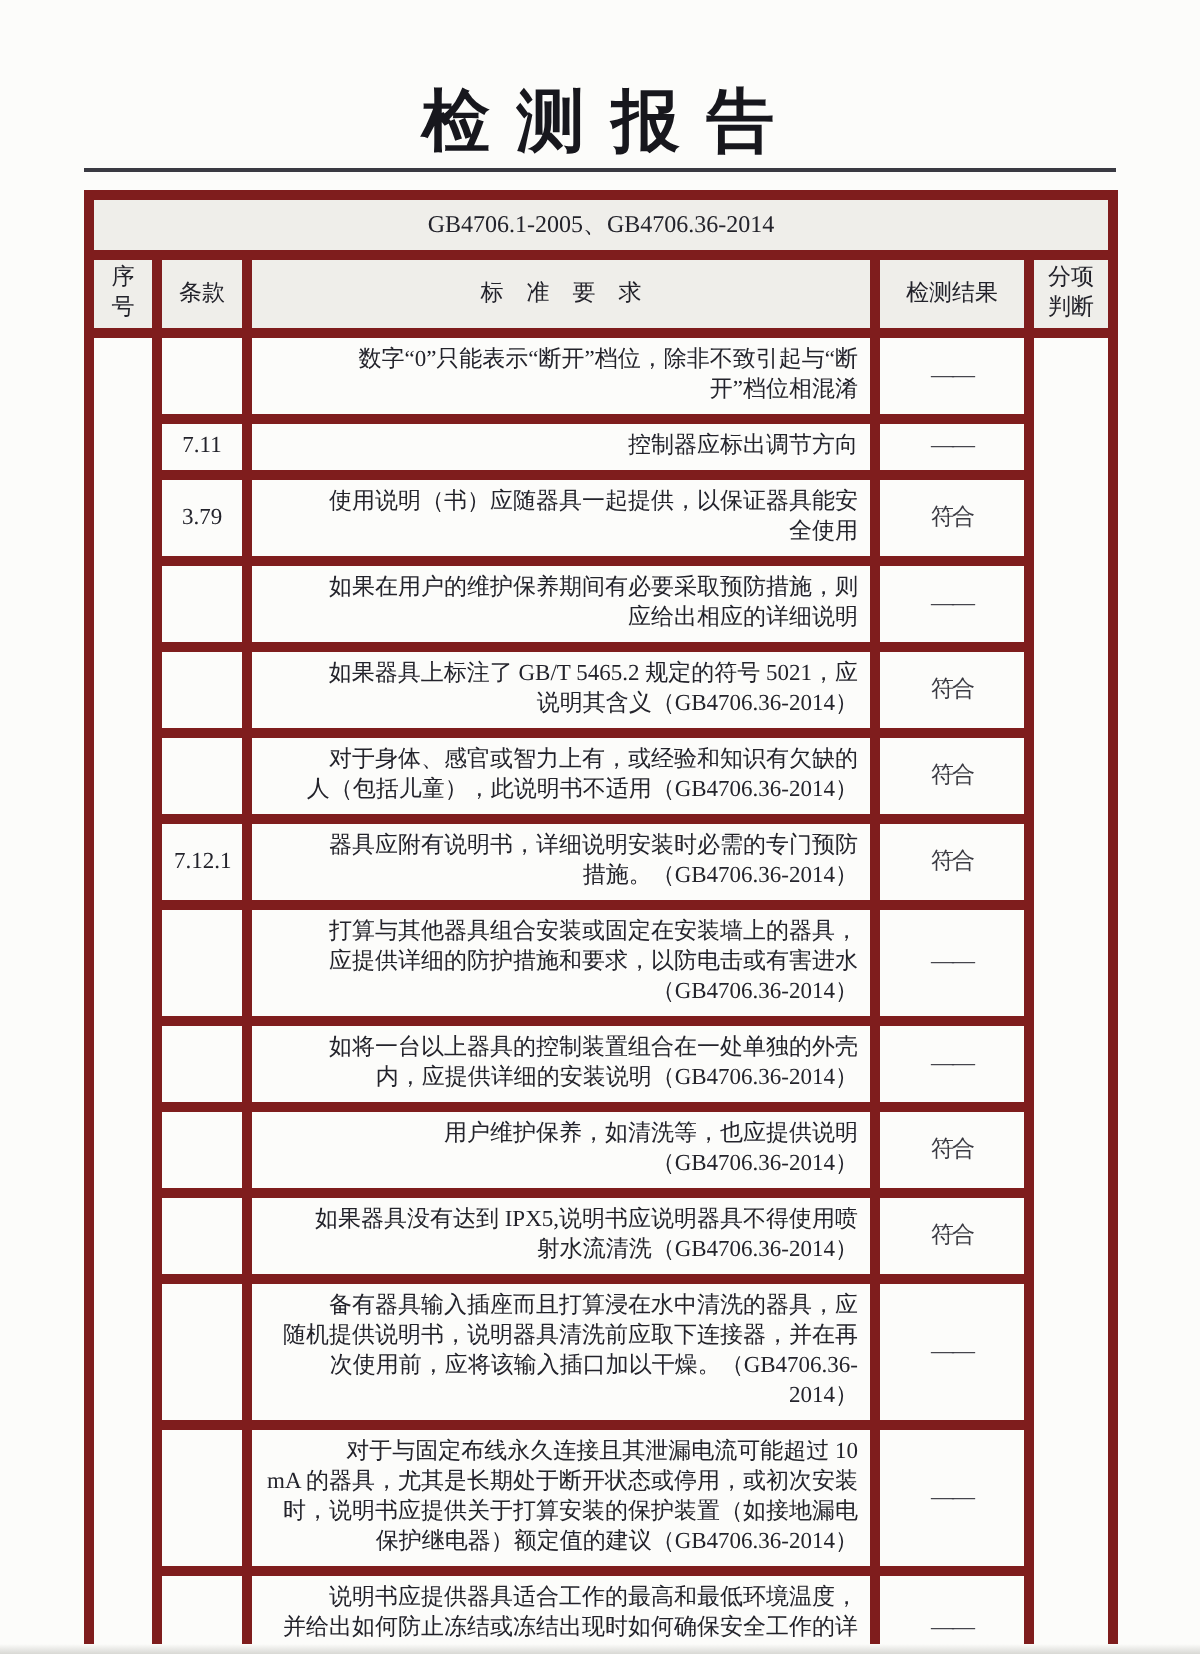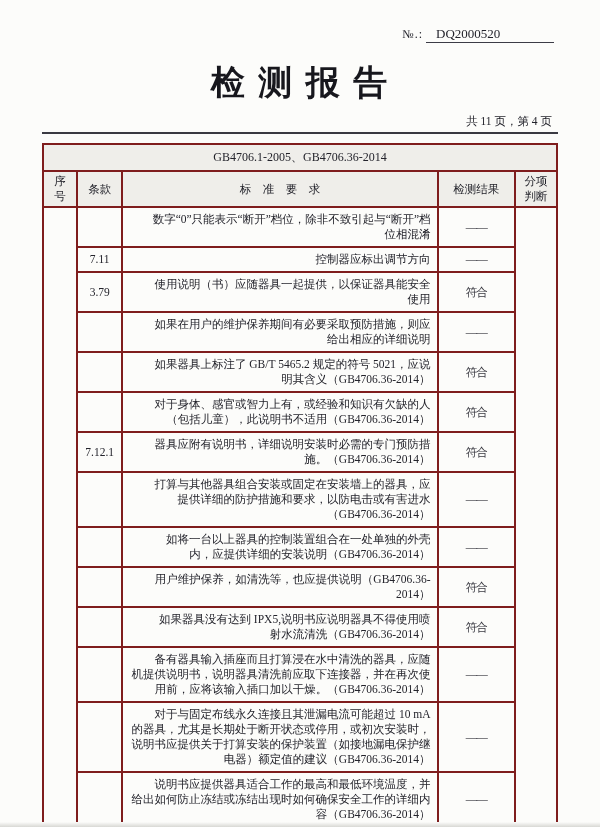--- a/index.html
+++ b/index.html
@@ -53,21 +53,21 @@
 
   
   table.report{
     border-collapse:collapse;
     table-layout:fixed;
     width:516px;
     font-size:11.5px;
     line-height:15px;
   }
   table.report th, table.report td{
-    border:2px solid #7f1d1d;
+    border:5px solid #7f1d1d;
     vertical-align:middle;
     padding:4px 6px;
   }
   col.c-seq{width:34px;}
   col.c-clause{width:45px;}
   col.c-req{width:314px;}
   col.c-result{width:77px;}
   col.c-judg{width:42px;}
 
   tr.std-row th{
@@ -103,28 +103,23 @@
   .bottom-edge{
     position:absolute;left:0;bottom:0;width:600px;height:5px;
     background:linear-gradient(#fcfcfa,#d8d8d4);
   }
 </style>
 </head>
 <body>
 
 <div class="page">
 
-  <div class="doc-no-line">
-    <span class="doc-no-label">№.:</span>
-    <span class="doc-no-value">DQ2000520</span>
-  </div>
 
   <div class="report-title">检  测  报  告</div>
 
-  <div class="page-info">共 11 页，第 4 页</div>
 
   <hr class="head-rule">
 
   <table class="report">
     <colgroup>
       <col class="c-seq">
         <col class="c-clause">
         <col class="c-req">
         <col class="c-result">
         <col class="c-judg">

